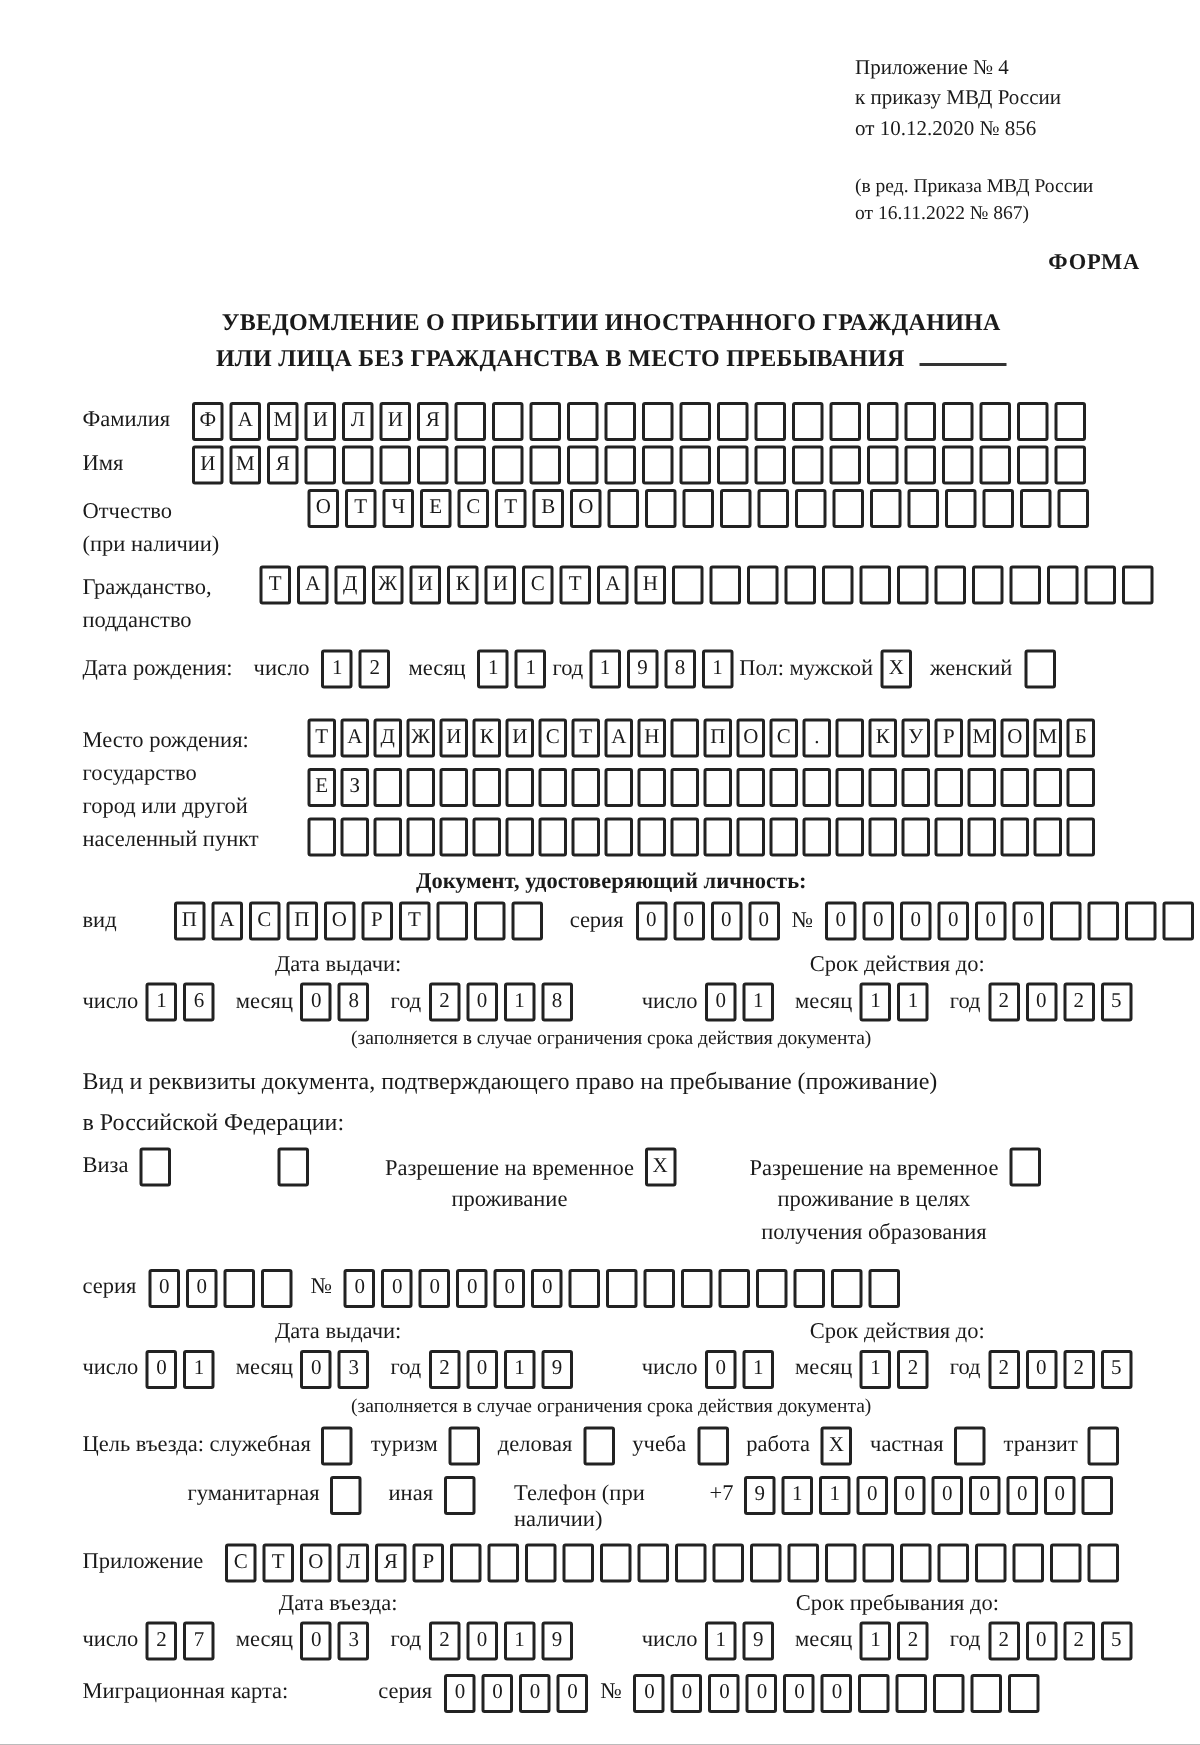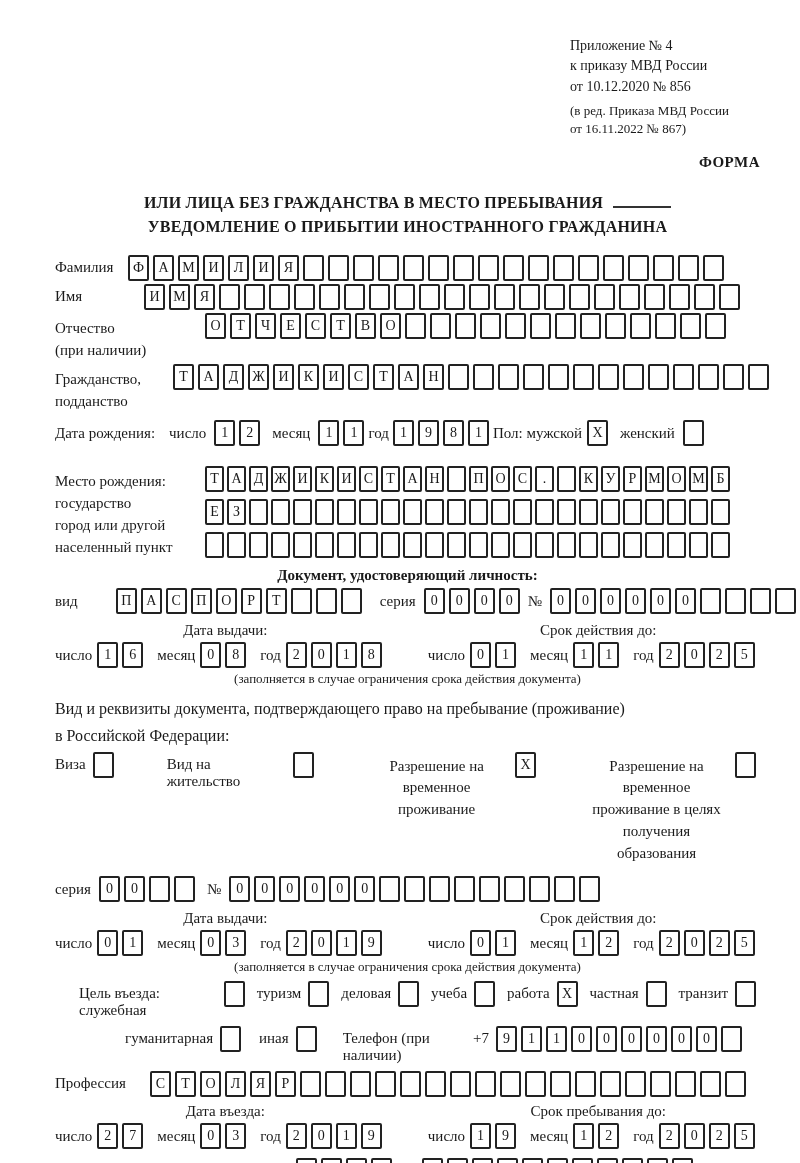--- a/index.html
+++ b/index.html
@@ -4,21 +4,21 @@
 <style>
   html,body{margin:0;padding:0;background:#888;}
   .page{
     width:800px;height:1163px;margin:0 auto;background:#ffffff;
     box-sizing:border-box;padding:36px 40px 20px 55px;
     font-family:"Liberation Serif","DejaVu Serif",serif;color:#1a1a1a;
     overflow:hidden;position:relative;
   }
   
   .hdr{width:190px;margin-left:auto;font-size:14px;line-height:1.45;}
-  .hdr .sub{font-size:13px;margin-top:5px;line-height:1.4;}
+  .hdr .sub{font-size:13px;margin-top:18px;line-height:1.4;}
   .forma{text-align:right;font-weight:bold;font-size:15px;margin-top:16px;letter-spacing:.5px;}
   
   .title{text-align:center;font-weight:bold;font-size:16px;line-height:1.5;margin-top:20px;letter-spacing:.2px;}
   .blank-line{display:inline-block;width:58px;border-bottom:2px solid #333;height:12px;margin-left:10px;}
   .sec-head{text-align:center;font-weight:bold;font-size:14.6px;margin-top:24px;letter-spacing:.2px;}
   
   .row{display:flex;align-items:flex-start;margin-top:5px;font-size:15px;}
   .lbl{white-space:nowrap;padding-top:4px;flex:none;}
   .strip{display:flex;flex-wrap:nowrap;flex:none;}
   .box{
@@ -57,22 +57,22 @@
     <div>к приказу МВД России</div>
     <div>от 10.12.2020 № 856</div>
     <div class="sub">
       <div>(в ред. Приказа МВД России</div>
       <div>от 16.11.2022 № 867)</div>
     </div>
   </div>
   <div class="forma">ФОРМА</div>
 
   <div class="title">
+    <div>УВЕДОМЛЕНИЕ О ПРИБЫТИИ ИНОСТРАННОГО ГРАЖДАНИНА</div>
     <div><span>ИЛИ ЛИЦА БЕЗ ГРАЖДАНСТВА В МЕСТО ПРЕБЫВАНИЯ</span><span class="blank-line"></span></div>
-    <div>УВЕДОМЛЕНИЕ О ПРИБЫТИИ ИНОСТРАННОГО ГРАЖДАНИНА</div>
   </div>
 
 
   <div class="row" style="margin-top:16px;">
     <div class="lbl w73">Фамилия</div>
     <div class="strip">
         <span class="box">Ф</span>
         <span class="box">А</span>
         <span class="box">М</span>
         <span class="box">И</span>
@@ -92,21 +92,21 @@
         <span class="box"></span>
         <span class="box"></span>
         <span class="box"></span>
         <span class="box"></span>
         <span class="box"></span>
         <span class="box"></span>
         <span class="box"></span>
       </div>
   </div>
 
-  <div class="row" style="margin-top:3px;gap:16px;">
+  <div class="row" style="margin-top:3px;">
     <div class="lbl w73">Имя</div>
     <div class="strip">
         <span class="box">И</span>
         <span class="box">М</span>
         <span class="box">Я</span>
         <span class="box"></span>
         <span class="box"></span>
         <span class="box"></span>
         <span class="box"></span>
         <span class="box"></span>
@@ -404,21 +404,20 @@
   </div>
 
   <div class="cb-row" style="margin-top:2px;gap:17px;">
     <div class="cb-item">
       <span class="cb-lbl">Виза</span>
       <span class="strip">
           <span class="box"></span>
         </span>
     </div>
     <div class="cb-item" style="margin-left:18px;">
-      <span class="cb-lbl">Вид на жительство</span>
       <span class="strip" style="margin-left:18px;">
           <span class="box"></span>
         </span>
     </div>
     <div class="cb-item" style="margin-left:16px;">
       <span class="cb-lbl center">
         <div>Разрешение на временное</div>
         <div>проживание</div>
       </span>
       <span class="strip">
@@ -508,21 +507,21 @@
               <span class="box">0</span>
               <span class="box">2</span>
               <span class="box">5</span>
             </span>
         </div>
       </div>
     </div>
     <div class="note">(заполняется в случае ограничения срока действия документа)</div>
   </div>
 
-  <div class="cb-row" style="margin-top:6px;margin-left:24px;">
+  <div class="cb-row" style="margin-top:6px;">
     <div class="cb-item" style="margin-right:8px;">
       <span class="cb-lbl">Цель въезда: служебная</span>
       <span class="strip">
           <span class="box"></span>
         </span>
     </div>
     <div class="cb-item" style="margin-right:8px;">
       <span class="cb-lbl">туризм</span>
       <span class="strip">
           <span class="box"></span>
@@ -585,21 +584,21 @@
           <span class="box">0</span>
           <span class="box">0</span>
           <span class="box">0</span>
           <span class="box">0</span>
           <span class="box"></span>
         </span>
     </div>
   </div>
 
   <div class="row" style="margin-top:7px;">
-    <div class="lbl" style="width:95px;">Профессия</div>
+    <div class="lbl" style="width:95px;">Приложение</div>
     <div class="strip">
         <span class="box">С</span>
         <span class="box">Т</span>
         <span class="box">О</span>
         <span class="box">Л</span>
         <span class="box">Я</span>
         <span class="box">Р</span>
         <span class="box"></span>
         <span class="box"></span>
         <span class="box"></span>

